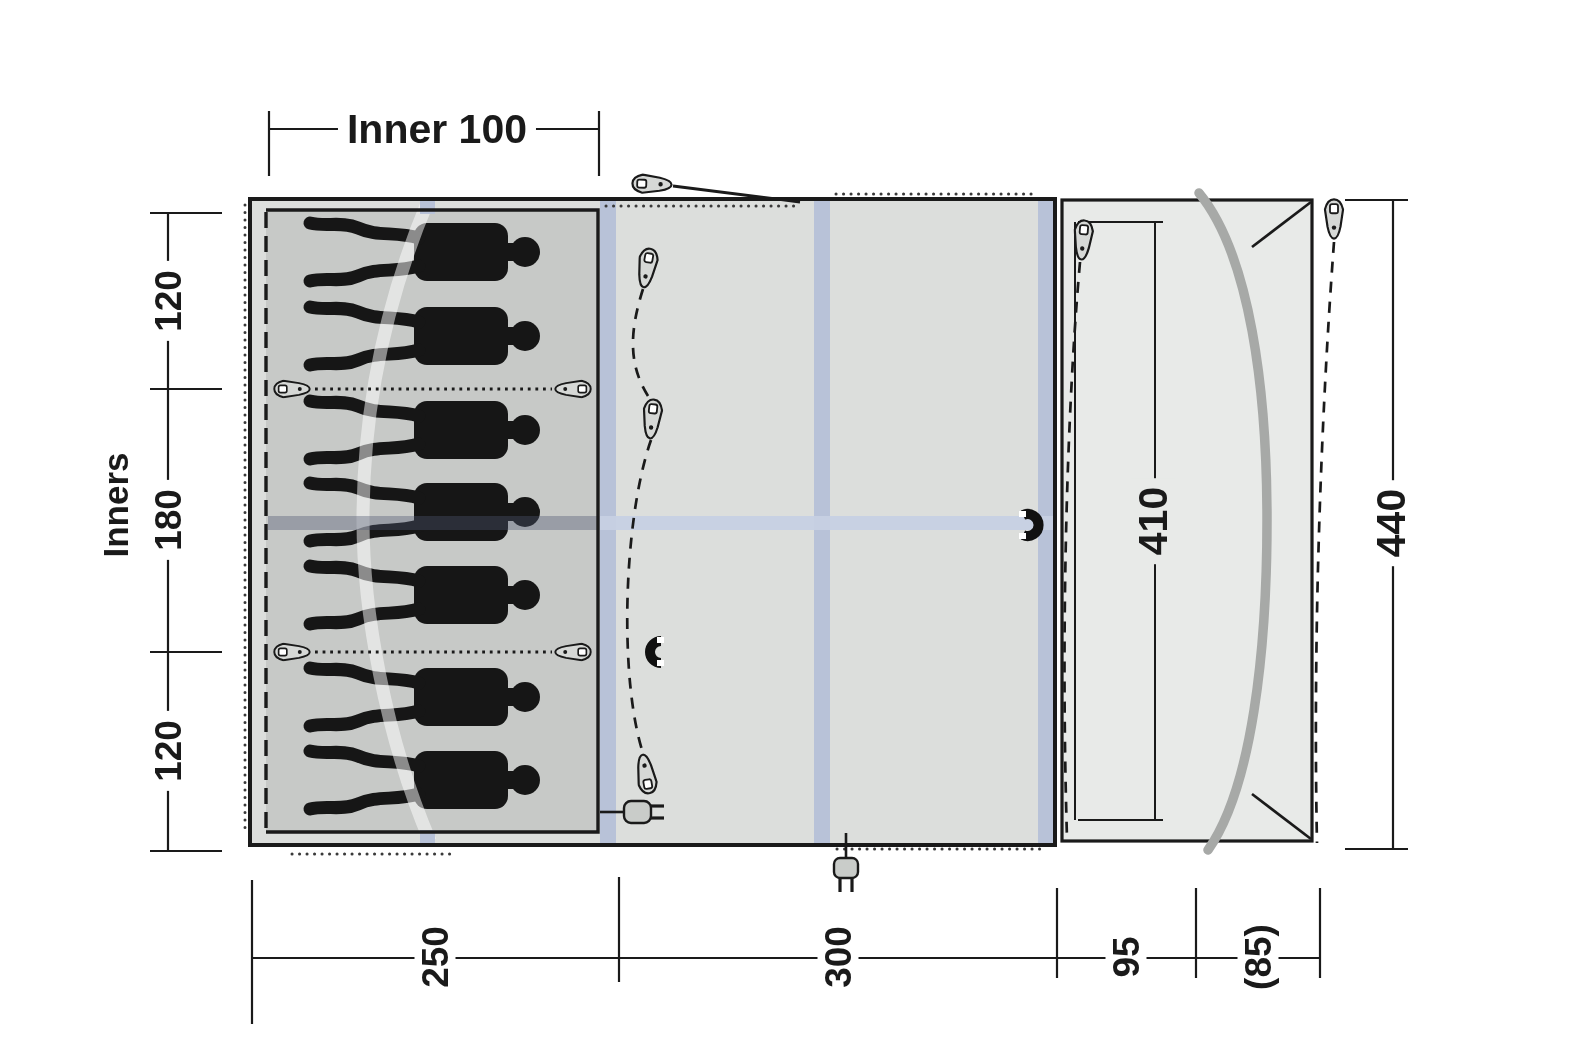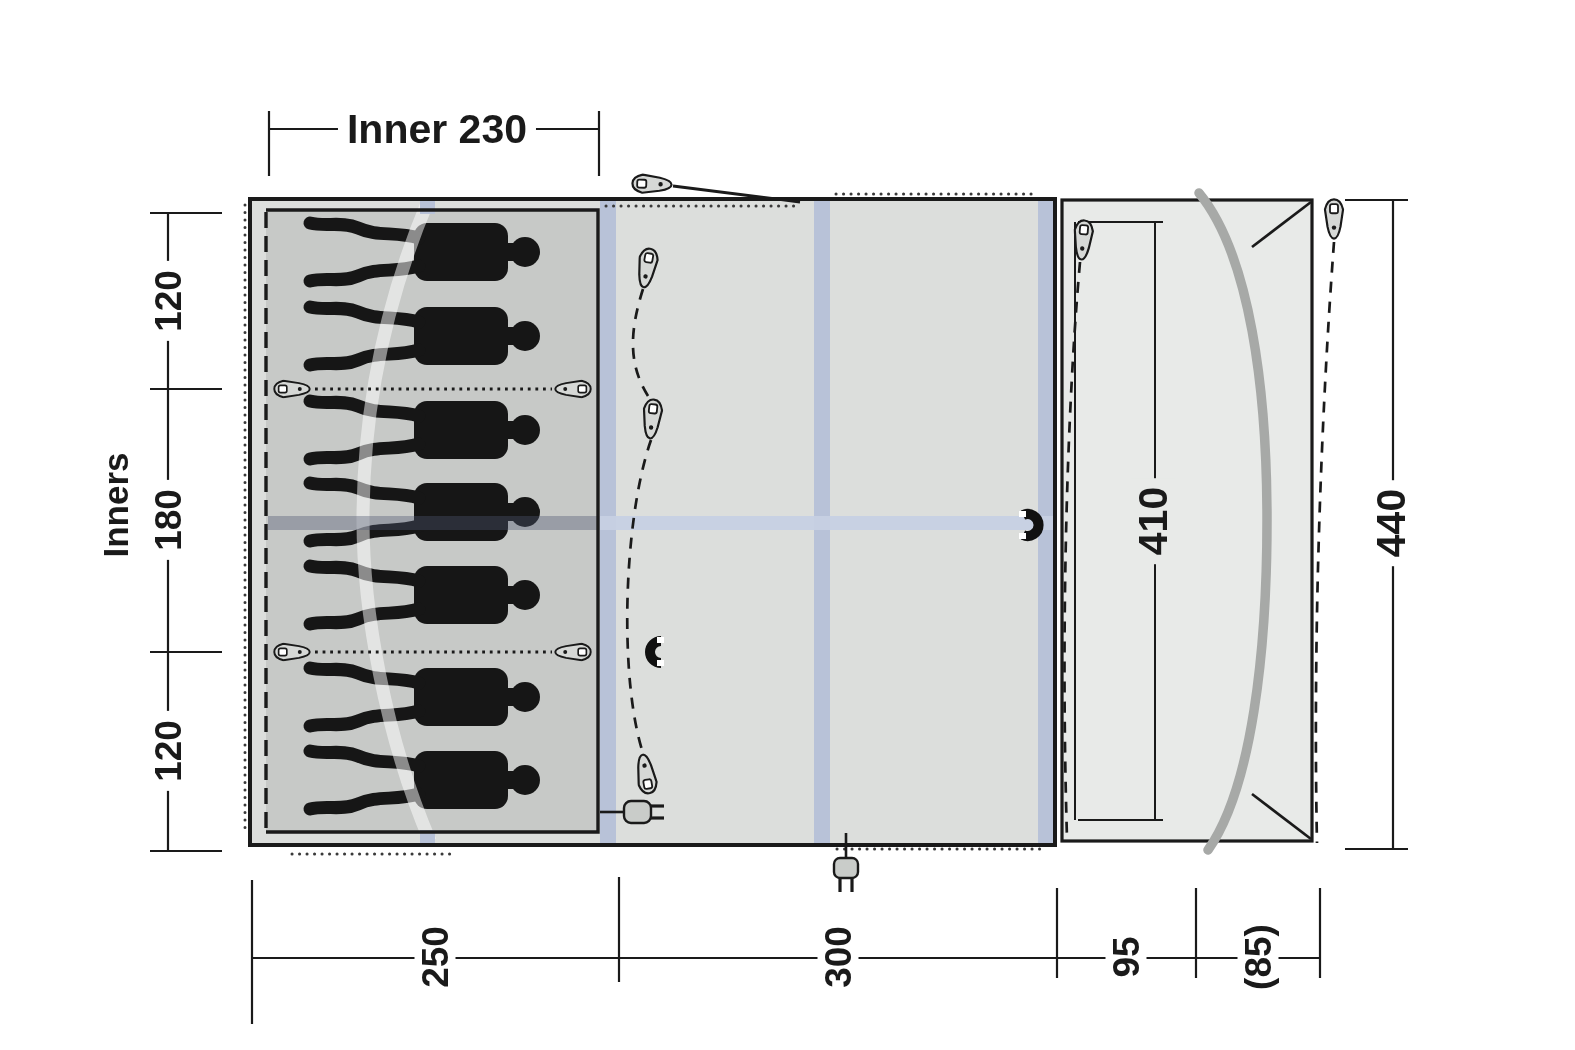--- a/index.html
+++ b/index.html
@@ -175,21 +175,21 @@
 
     <line x1="252" y1="958" x2="1320" y2="958"></line>
     <line x1="252" y1="880" x2="252" y2="1024"></line>
     <line x1="619" y1="877" x2="619" y2="982"></line>
     <line x1="1057" y1="888" x2="1057" y2="978"></line>
     <line x1="1196" y1="888" x2="1196" y2="978"></line>
     <line x1="1320" y1="888" x2="1320" y2="978"></line>
   </g>
 </svg>
 
-<div class="lbl f40 bgw" style="left:437px;top:129px;">Inner 230</div>
+<div class="lbl f40 bgw" style="left:437px;top:129px;">Inner 100</div>
 <div class="lbl v f36 bgw" style="left:168px;top:301px;">120</div>
 <div class="lbl v f36 bgw" style="left:168px;top:520px;">180</div>
 <div class="lbl v f36 bgw" style="left:168px;top:751px;">120</div>
 <div class="lbl v f34" style="left:115px;top:505px;">Inners</div>
 <div class="lbl v f40 bgp" style="left:1153px;top:521px;">410</div>
 <div class="lbl v f40 bgw" style="left:1391px;top:523px;">440</div>
 <div class="lbl v f36 bgw" style="left:435px;top:957px;">250</div>
 <div class="lbl v f36 bgw" style="left:838px;top:957px;">300</div>
 <div class="lbl v f36 bgw" style="left:1126px;top:957px;">95</div>
 <div class="lbl v f36 bgw" style="left:1258px;top:957px;">(85)</div>

